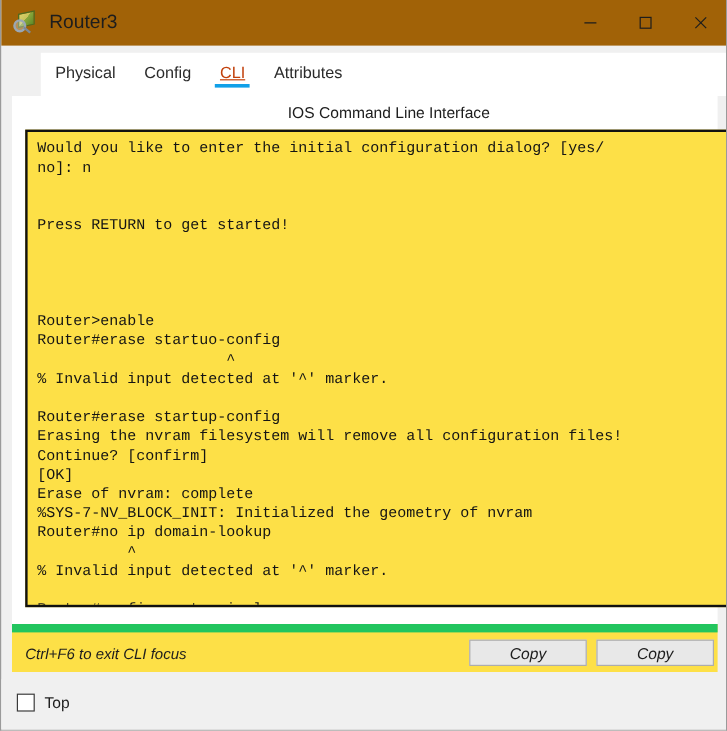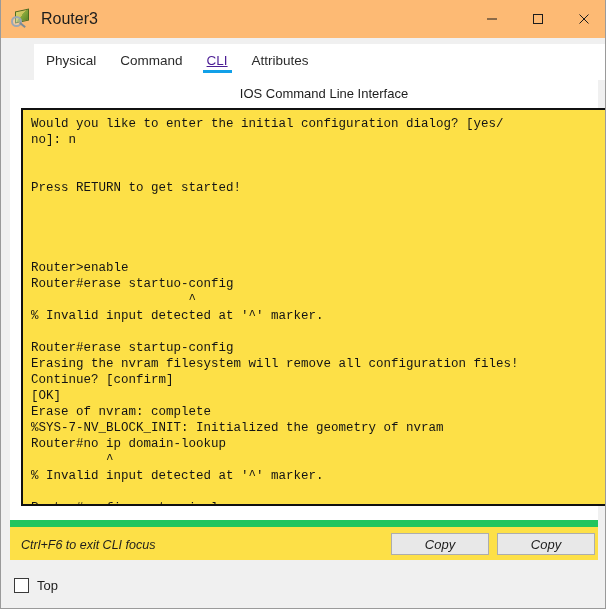--- a/index.html
+++ b/index.html
@@ -17,21 +17,21 @@
     background: #f0f0f0;
     border: 1px solid #9a9a9a;
     border-top: none;
     overflow: hidden;
   }
 
   
   .titlebar {
     position: absolute; left: 0; top: 0;
     width: 606px; height: 38px;
-    background: #fdba74;
+    background: #a16207;
     display: flex; align-items: center;
   }
   .title-icon {
     width: 22px; height: 22px;
     margin-left: 10px; margin-right: 8px;
     position: relative; flex: 0 0 auto;
   }
   .title-icon .router-body {
     position: absolute; left: 4px; top: 2px;
     width: 14px; height: 12px;
@@ -77,21 +77,21 @@
   }
   .tab {
     position: relative;
     padding: 7px 12px 0 12px;
     font-size: 13.5px;
     color: #2b2b2b;
     height: 34px;
     line-height: 20px;
     white-space: nowrap;
   }
-  .tab.active { color: #4c1d95; text-decoration: underline; }
+  .tab.active { color: #c2410c; text-decoration: underline; }
   .tab.active .tab-underline {
     position: absolute;
     left: 8px; right: 8px; bottom: 5px;
     height: 3px; background: #11a0e8;
   }
 
   
   .content {
     position: absolute;
     left: 9px; top: 80px;
@@ -227,21 +227,21 @@
         </svg>
       </div>
     </div>
   </div>
 
   <div class="tabstrip">
     <div class="tab">
       <span>Physical</span>
     </div>
     <div class="tab">
-      <span>Command</span>
+      <span>Config</span>
     </div>
     <div class="tab active">
       <span>CLI</span>
       <span class="tab-underline"></span>
     </div>
     <div class="tab">
       <span>Attributes</span>
     </div>
   </div>
 

